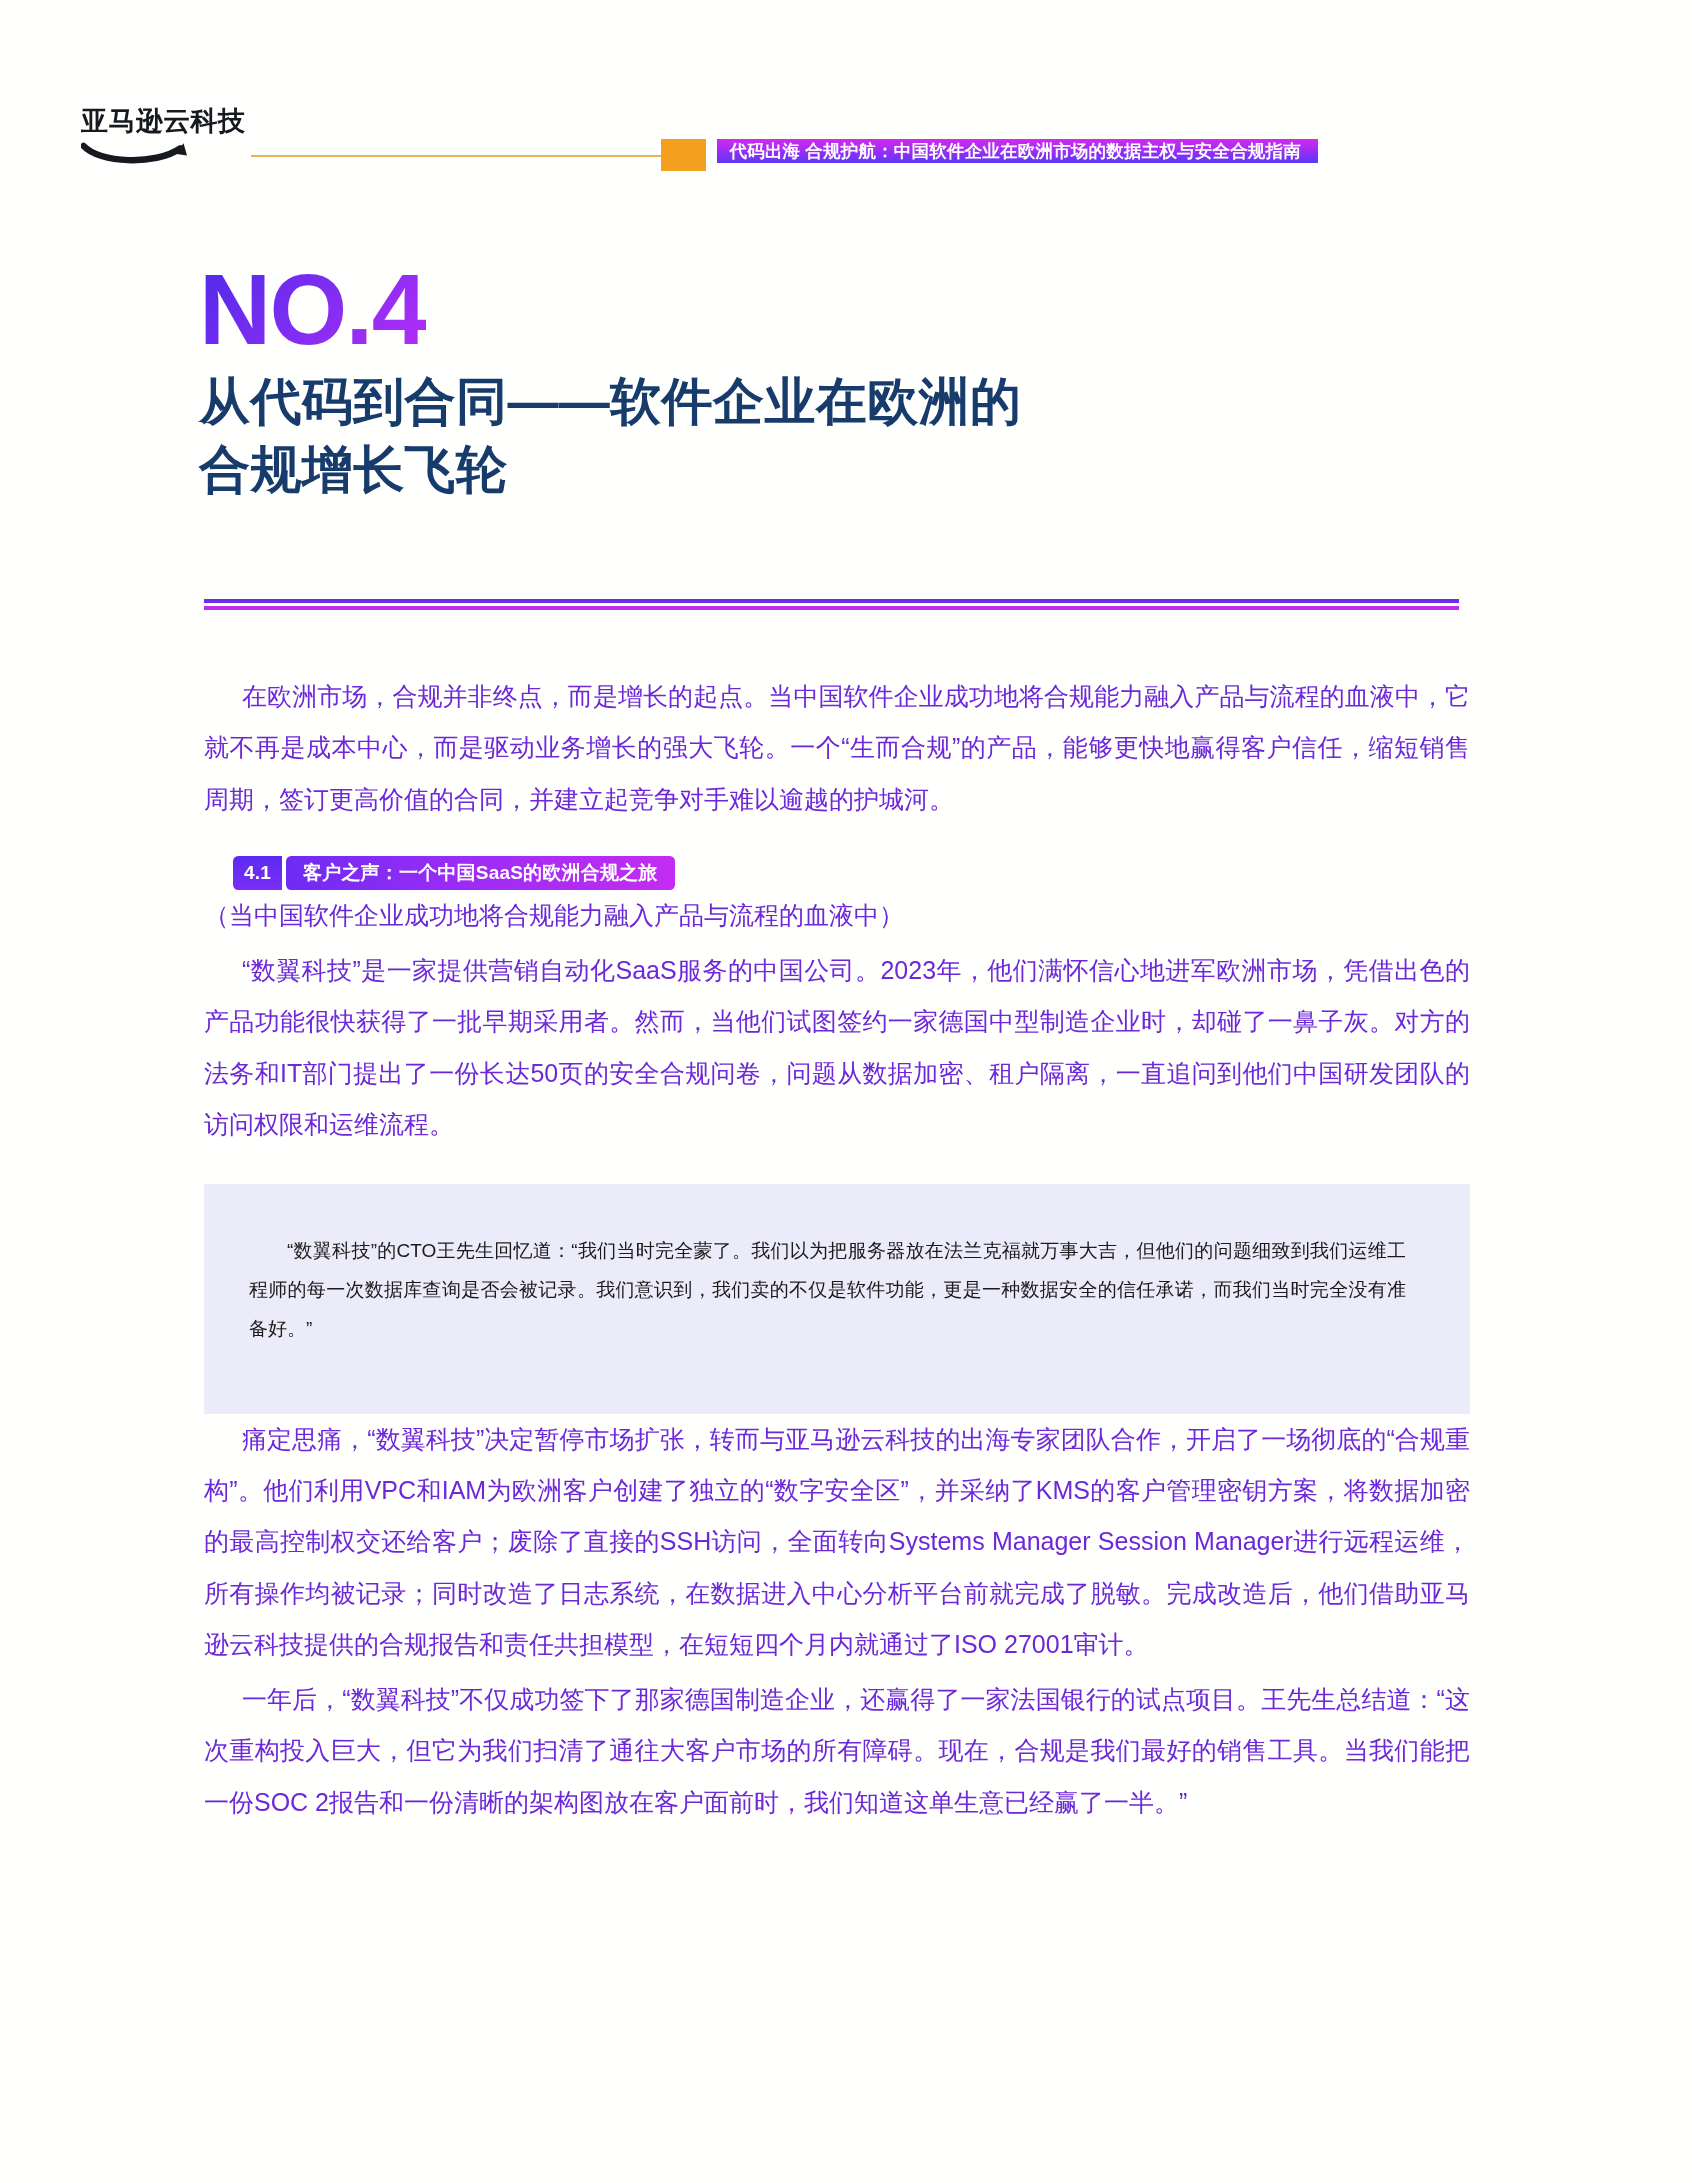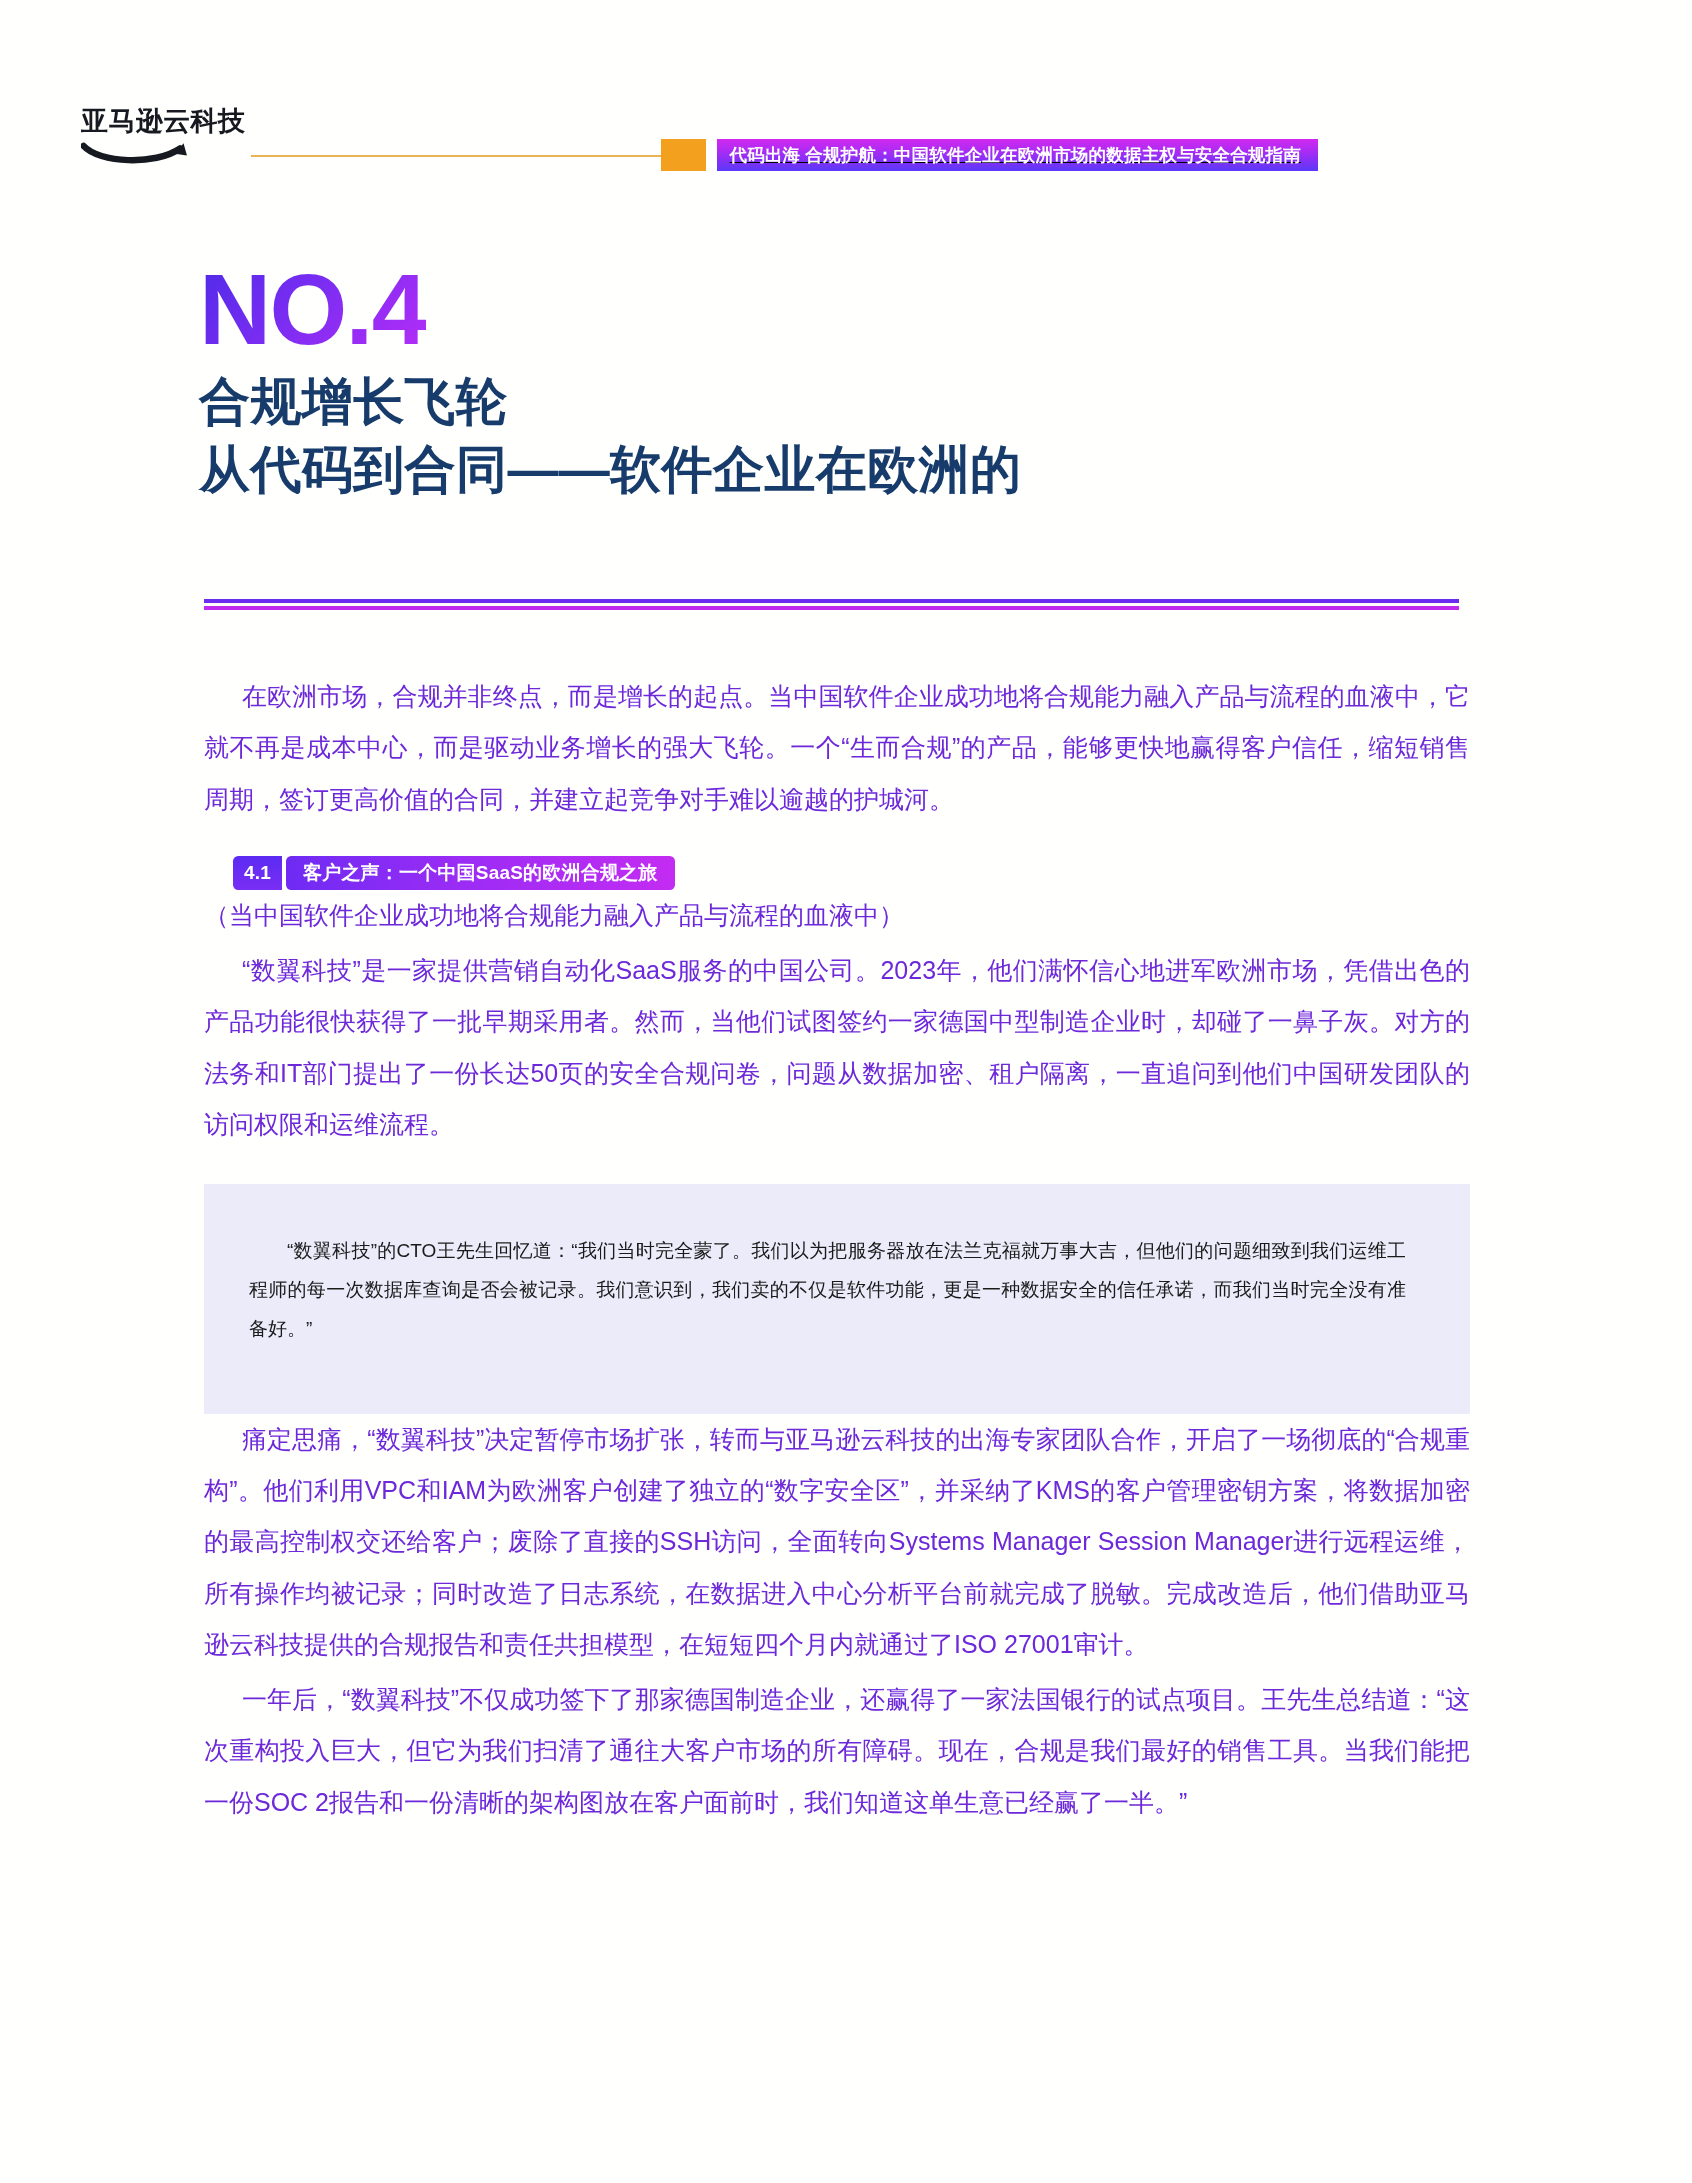--- a/index.html
+++ b/index.html
@@ -60,26 +60,25 @@
     height: 32px;
   }
   .banner-square {
     width: 45px;
     height: 32px;
     background: #f2a01d;
     flex: none;
   }
   .banner-bar {
     margin-left: 10.5px;
-    height: 32px;
+    height: 24px;
     padding: 0 17.5px 0 13px;
     display: flex;
-    align-items: center;
+    align-items: flex-end;
     background: linear-gradient(180deg, #d129ef 0%, #b32bf3 30%, #8230f6 70%, #5a3af8 100%);
-    text-decoration: underline;
   }
   .banner-text {
     color: #ffffff;
     font-size: 17.5px;
     font-weight: 700;
     white-space: nowrap;
     letter-spacing: 0.2px;
   }
 
   
@@ -215,22 +214,22 @@
     <div class="banner-square"></div>
     <div class="banner-bar">
       <span class="banner-text">代码出海  合规护航：中国软件企业在欧洲市场的数据主权与安全合规指南</span>
     </div>
   </div>
 </div>
 
 <div class="title-block">
   <div class="no-label">NO.4</div>
   <h1 class="main-title">
+    <span class="title-line">从代码到合同——软件企业在欧洲的</span>
     <span class="title-line">合规增长飞轮</span>
-    <span class="title-line">从代码到合同——软件企业在欧洲的</span>
   </h1>
 </div>
 
 <div class="divider">
   <div class="divider-a"></div>
   <div class="divider-b"></div>
 </div>
 
 <div class="content">
 

